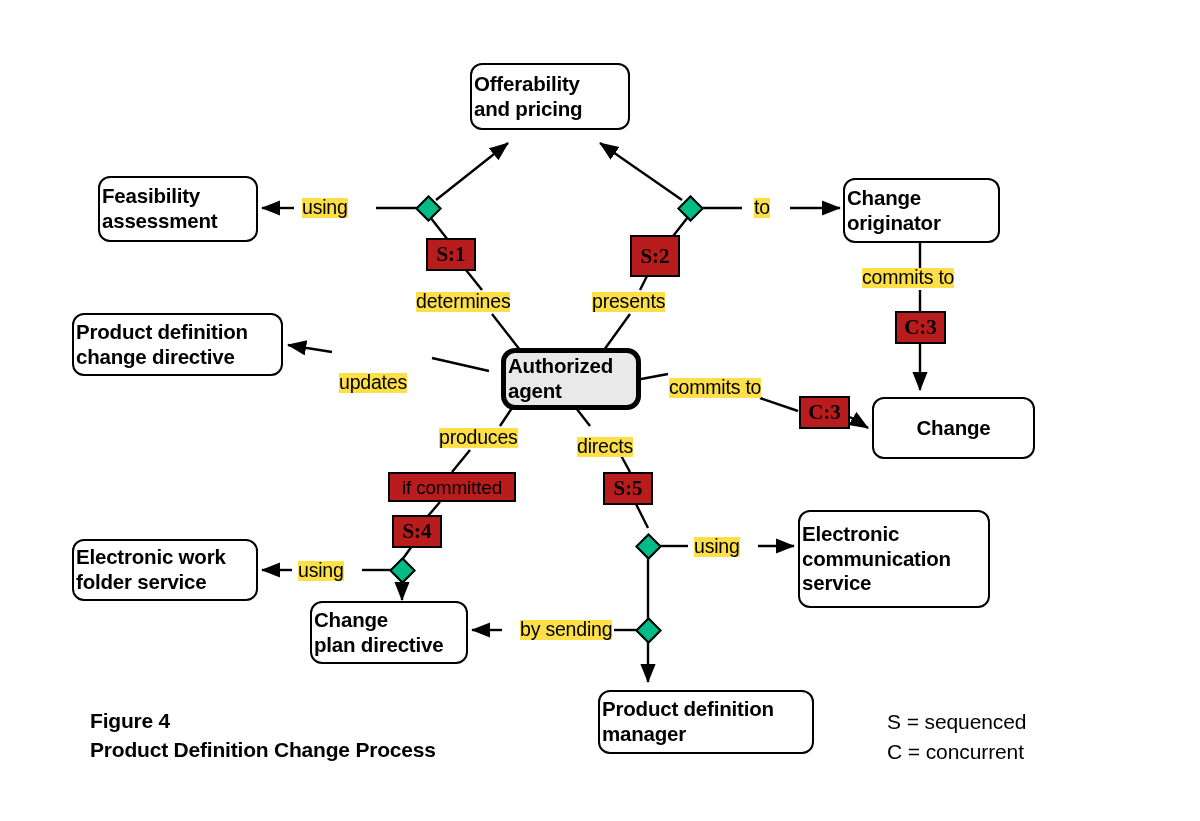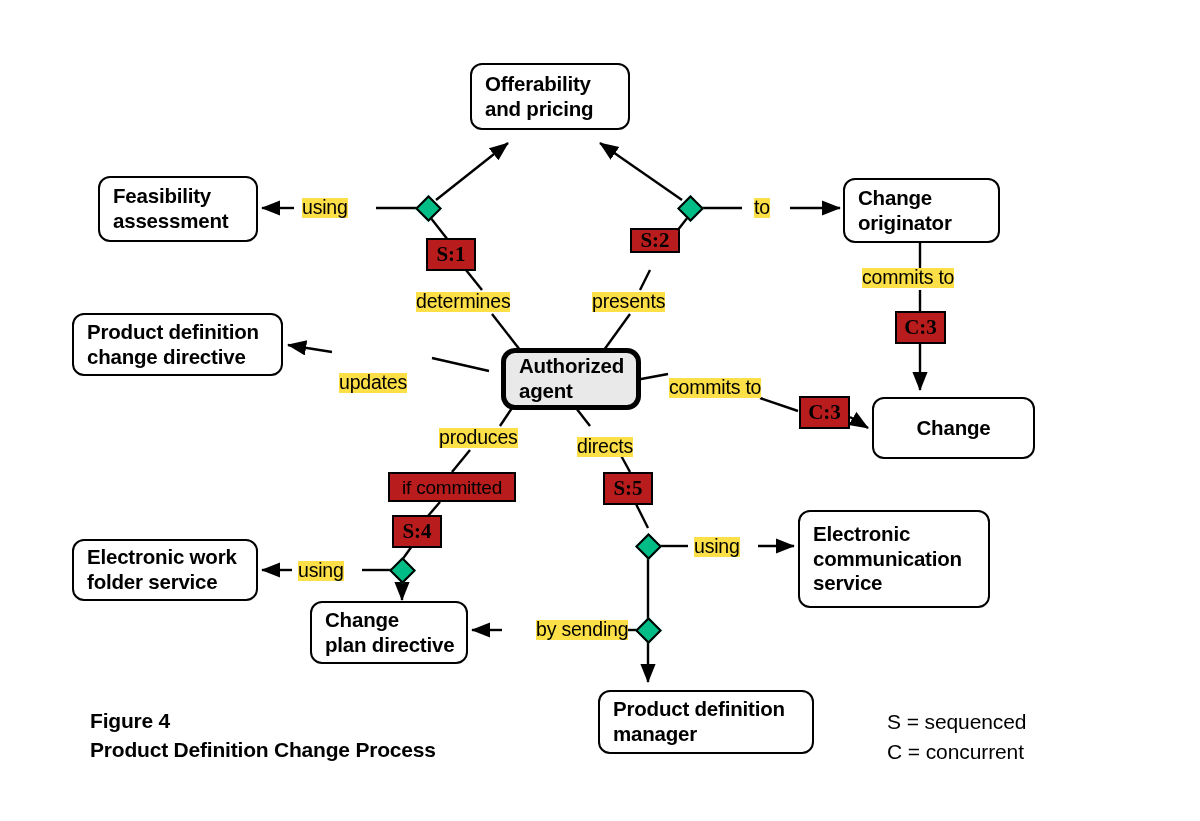--- a/index.html
+++ b/index.html
@@ -31,21 +31,21 @@
   
   .node {
     position: absolute;
     box-sizing: border-box;
     background: #ffffff;
     border: 2.5px solid #000000;
     border-radius: 12px;
     display: flex;
     flex-direction: column;
     justify-content: center;
-    padding: 0 13px;
+    padding: 0 2px;
     font-weight: bold;
     font-size: 20.5px;
     line-height: 1.2;
     letter-spacing: -0.2px;
     z-index: 3;
   }
   .node .ln { display: block; white-space: nowrap; }
   .node.emphasis {
     border-width: 5px;
     background: #e9e9e9;
@@ -240,21 +240,21 @@
 
   <div class="node" style="left:598px; top:690px; width:216px; height:64px;">
     <span class="ln">Product definition</span>
     <span class="ln">manager</span>
   </div>
 
   <div class="tagbox" style="left:426px; top:238px; width:50px; height:33px;">
     <span>S:1</span>
   </div>
 
-  <div class="tagbox" style="left:630px; top:228px; width:50px; height:25px;font-family:Liberation Serif, serif;">
+  <div class="tagbox" style="left:630px; top:235px; width:50px; height:42px;font-family:Liberation Serif, serif;">
     <span>S:2</span>
   </div>
 
   <div class="tagbox" style="left:895px; top:311px; width:51px; height:33px;">
     <span>C:3</span>
   </div>
 
   <div class="tagbox" style="left:799px; top:396px; width:51px; height:33px;">
     <span>C:3</span>
   </div>
@@ -286,21 +286,21 @@
   <div class="rel" style="left:669px; top:378px;">commits to</div>
 
   <div class="rel" style="left:439px; top:428px;">produces</div>
 
   <div class="rel" style="left:577px; top:437px;">directs</div>
 
   <div class="rel" style="left:298px; top:561px;">using</div>
 
   <div class="rel" style="left:694px; top:537px;">using</div>
 
-  <div class="rel" style="left:536px; top:620px;">by sending</div>
+  <div class="rel" style="left:520px; top:620px;">by sending</div>
 
   <div class="diamond" style="left:418.5px; top:198.5px;"></div>
   <div class="diamond" style="left:680.5px; top:198.5px;"></div>
   <div class="diamond" style="left:392.5px; top:560.5px;"></div>
   <div class="diamond" style="left:638.5px; top:536.5px;"></div>
   <div class="diamond" style="left:638.5px; top:620.5px;"></div>
 
   <div id="caption" style="left:90px; top:707px;">
     <div>Figure 4</div>
     <div>Product Definition Change Process</div>

